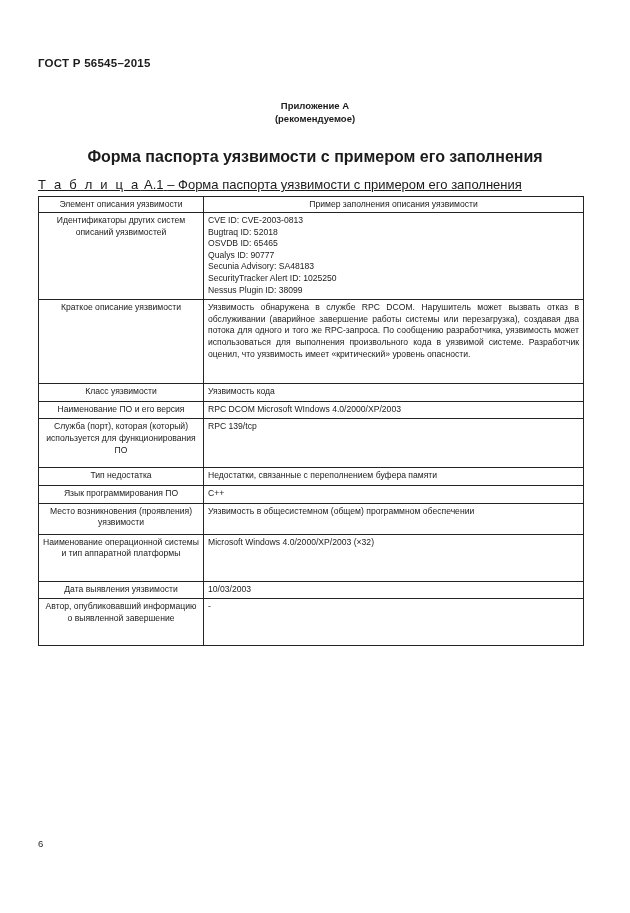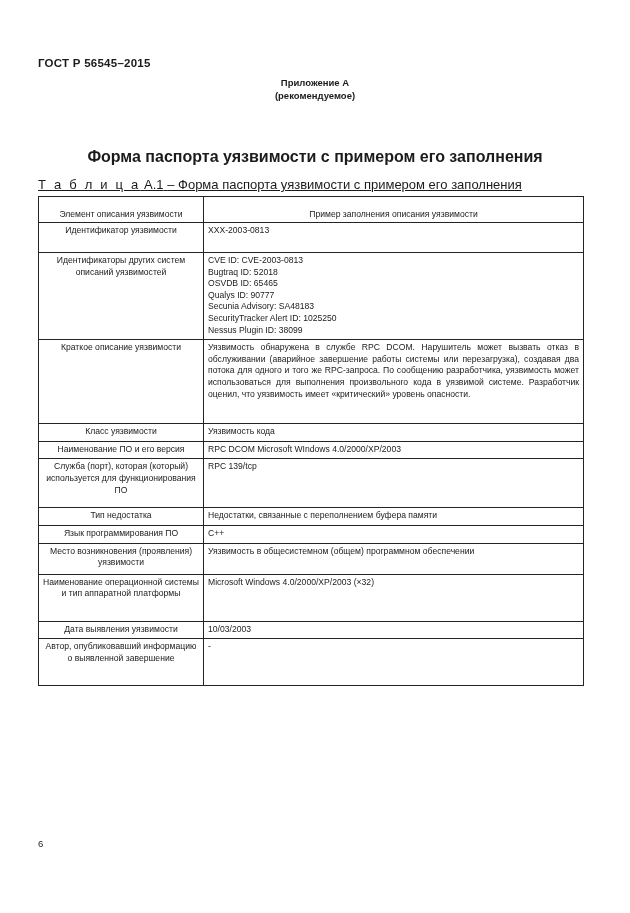--- a/index.html
+++ b/index.html
@@ -33,21 +33,21 @@
     font-weight: bold;
     letter-spacing: 0.25px;
     color: #1b1b1b;
     white-space: nowrap;
   }
 
   
   .appendix-block {
     position: absolute;
     left: 0;
-    top: 76px;
+    top: 99px;
     width: 630px;
     text-align: center;
     font-size: 9.5px;
     font-weight: bold;
     line-height: 13px;
     color: #1b1b1b;
   }
   .appendix-block div { margin: 0; }
 
   
@@ -93,21 +93,21 @@
   .passport-table th,
   .passport-table td {
     border: 1px solid #242424;
     padding: 2px 4px 3px 4px;
     vertical-align: top;
     line-height: 11.6px;
   }
   .passport-table thead th {
     text-align: center;
     font-weight: normal;
-    padding-top: 12px;
+    padding-top: 2px;
     padding-bottom: 2px;
     line-height: 11px;
     margin-left: 16px;
   }
   .passport-table td.label {
     text-align: center;
   }
   .passport-table td.value {
     text-align: left;
   }
@@ -155,24 +155,20 @@
       <col class="c1">
       <col class="c2">
     </colgroup>
     <thead>
       <tr>
         <th>Элемент описания уязвимости</th>
         <th>Пример заполнения описания уязвимости</th>
       </tr>
     </thead>
     <tbody>
-        <tr style="height: 30px;">
-          <td class="label">Идентификатор уязвимости</td>
-          <td class="value">XXX-2003-0813</td>
-        </tr>
         <tr style="height: 85px;">
           <td class="label">Идентификаторы других систем описаний уязвимостей</td>
           <td class="value">
             <span class="line">CVE ID: CVE-2003-0813</span>
             <span class="line">Bugtraq ID: 52018</span>
             <span class="line">OSVDB ID: 65465</span>
             <span class="line">Qualys ID: 90777</span>
             <span class="line">Secunia Advisory: SA48183</span>
             <span class="line">SecurityTracker Alert ID: 1025250</span>
             <span class="line">Nessus Plugin ID: 38099</span>

